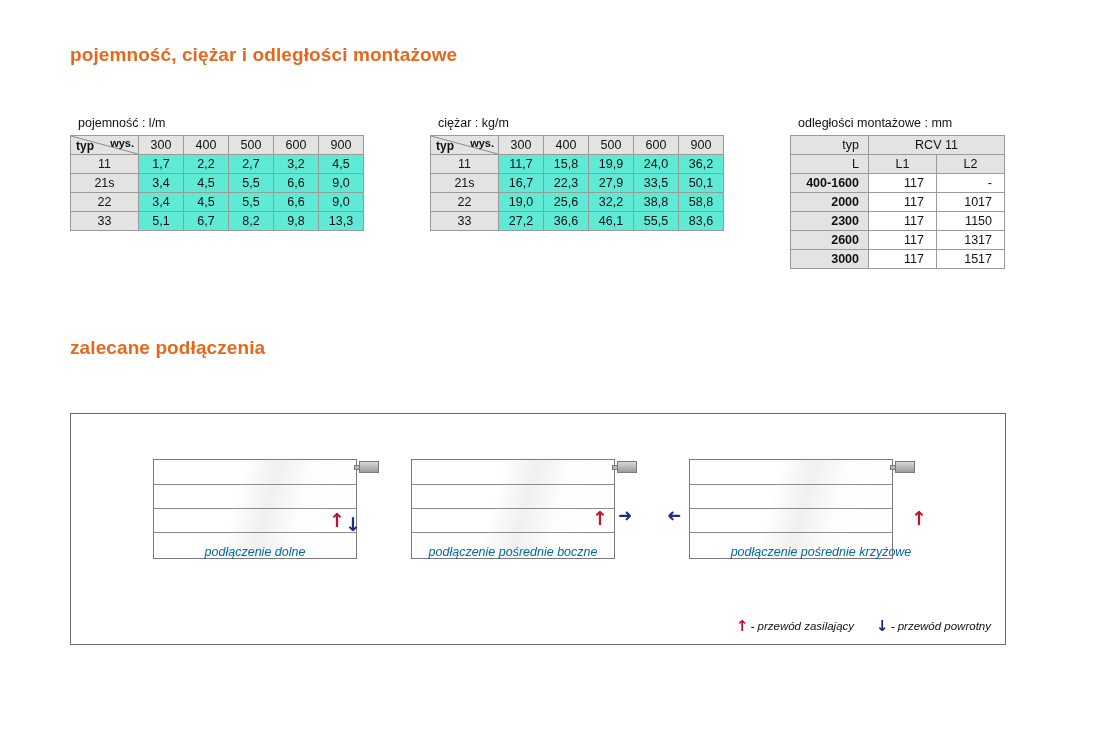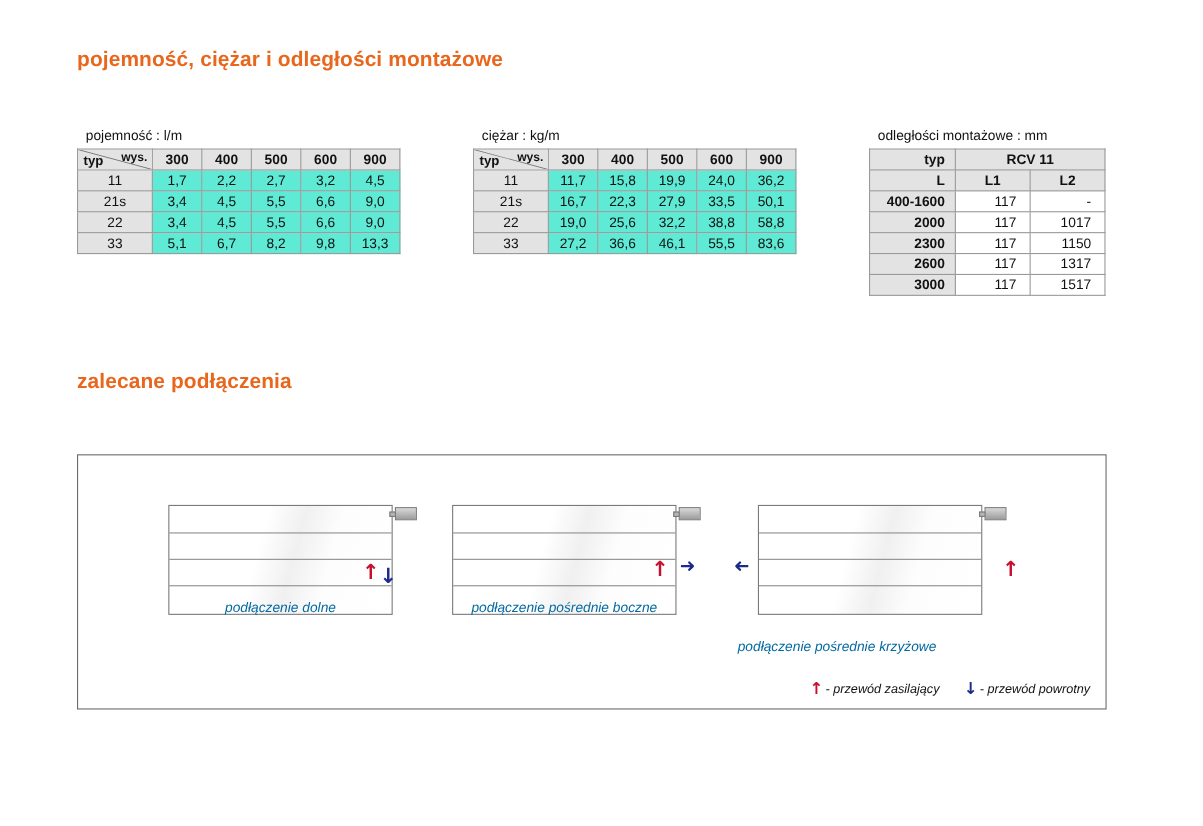--- a/index.html
+++ b/index.html
@@ -47,21 +47,21 @@
     border: 1px solid #9a9a9a;
     padding: 2px 6px;
     text-align: center;
     font-weight: normal;
     color: #111;
     height: 19px;
     box-sizing: border-box;
   }
   table.data th {
     background: #e3e3e3;
-    font-weight: bold;
+    font-weight: normal;
   }
   td.rowhead {
     background: #e3e3e3;
     font-weight: bold;
     text-align: left;
     padding-left: 8px;
   }
   td.val { background: #5eead4; }
 
   
@@ -368,20 +368,20 @@
     <div class="caption-dia" style="left:336px; top:131px; width:212px;">podłączenie pośrednie boczne</div>
 
     <div class="rad" style="left:618px; top:45px;">
       <div class="seam" style="top:24px;"></div>
       <div class="seam" style="top:48px;"></div>
       <div class="seam" style="top:72px;"></div>
     </div>
     <div class="valve" style="left:824px; top:47px;"></div>
     <div class="arrow ar-blue" style="left:596px; top:93px; font-size:17px; transform:scaleX(-1);">➜</div>
     <div class="arrow ar-red" style="left:840px; top:95px;">↑</div>
-    <div class="caption-dia" style="left:576px; top:131px; width:228px;margin-top:36px;">podłączenie pośrednie krzyżowe</div>
+    <div class="caption-dia" style="left:636px; top:131px; width:228px;">podłączenie pośrednie krzyżowe</div>
 
     <div class="legend">
       <span class="arrow ar-red">↑</span><span>- przewód zasilający</span><span class="gap"></span><span class="arrow ar-blue">↓</span><span>- przewód powrotny</span>
     </div>
   </div>
 
 </div>
 
 </body></html>

